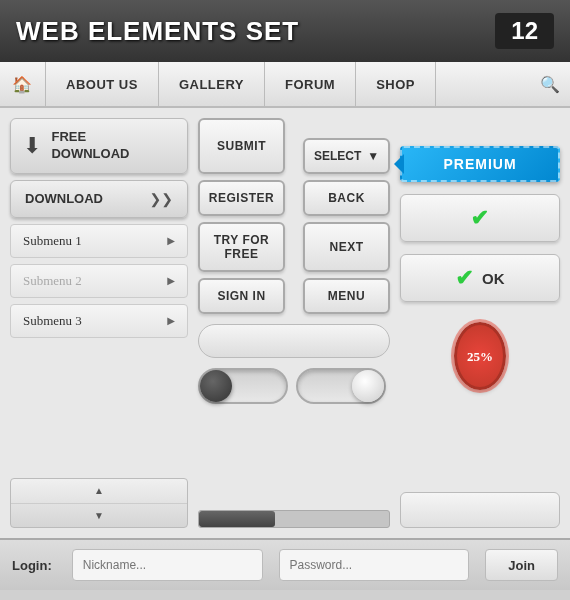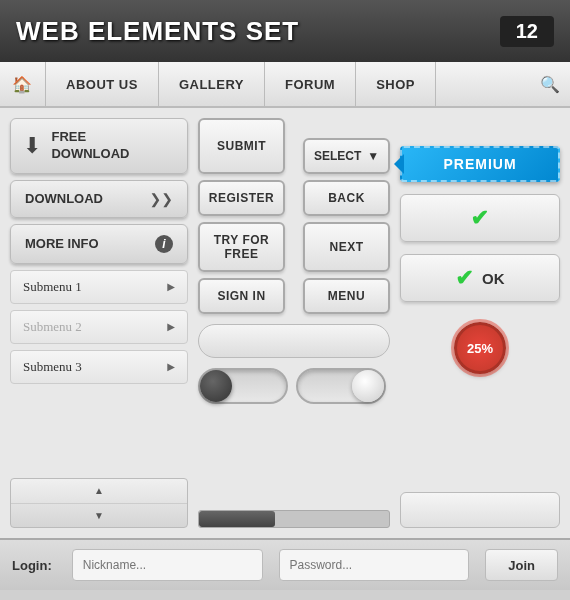--- a/index.html
+++ b/index.html
@@ -24,21 +24,21 @@
       color: #fff;
       font-size: 26px;
       font-weight: bold;
       letter-spacing: 1px;
       text-shadow: 1px 1px 3px #000;
       flex: 1;
     }
     .header-number {
       background: #222;
       color: #fff;
-      font-size: 20px;
+      font-size: 24px;
       font-weight: bold;
       padding: 4px 16px;
       border-radius: 4px;
     }
 
     
     .navbar {
       background: linear-gradient(180deg, #f5f5f5 0%, #ddd 100%);
       border-bottom: 2px solid #bbb;
       height: 46px;
@@ -391,30 +391,31 @@
     }
 
     .seal-badge {
       width: 52px;
       height: 52px;
       position: relative;
       margin: 4px auto;
     }
     .seal-circle {
       width: 52px;
-      height: 52px;
+      height: 68px;
       border-radius: 50%;
       background: radial-gradient(circle, #e8443a 0%, #c0392b 100%);
       border: 3px solid #a93226;
       display: flex;
       align-items: center;
       justify-content: center;
       flex-direction: column;
       position: relative;
       box-shadow: 0 2px 5px rgba(0,0,0,0.3);
+      font-family: Liberation Serif, serif;
     }
     .seal-percent {
       color: #fff;
       font-size: 13px;
       font-weight: bold;
       line-height: 1;
     }
     .seal-circle::before {
       content: '';
       position: absolute;
@@ -504,24 +505,20 @@
         <span>FREE</span><br>
         <span>DOWNLOAD</span>
       </span>
     </div>
 
     <div class="btn-download">
       <span class="btn-download-label">DOWNLOAD</span>
       <span class="chevron-double">❯❯</span>
     </div>
 
-    <div class="btn-more-info">
-      <span class="btn-more-info-label">MORE INFO</span>
-      <span class="info-icon">i</span>
-    </div>
 
     <div class="submenu-item">
       <span>Submenu 1</span>
       <span class="submenu-arrow">▶</span>
     </div>
     <div class="submenu-item dimmed">
       <span>Submenu 2</span>
       <span class="submenu-arrow">▶</span>
     </div>
     <div class="submenu-item">

